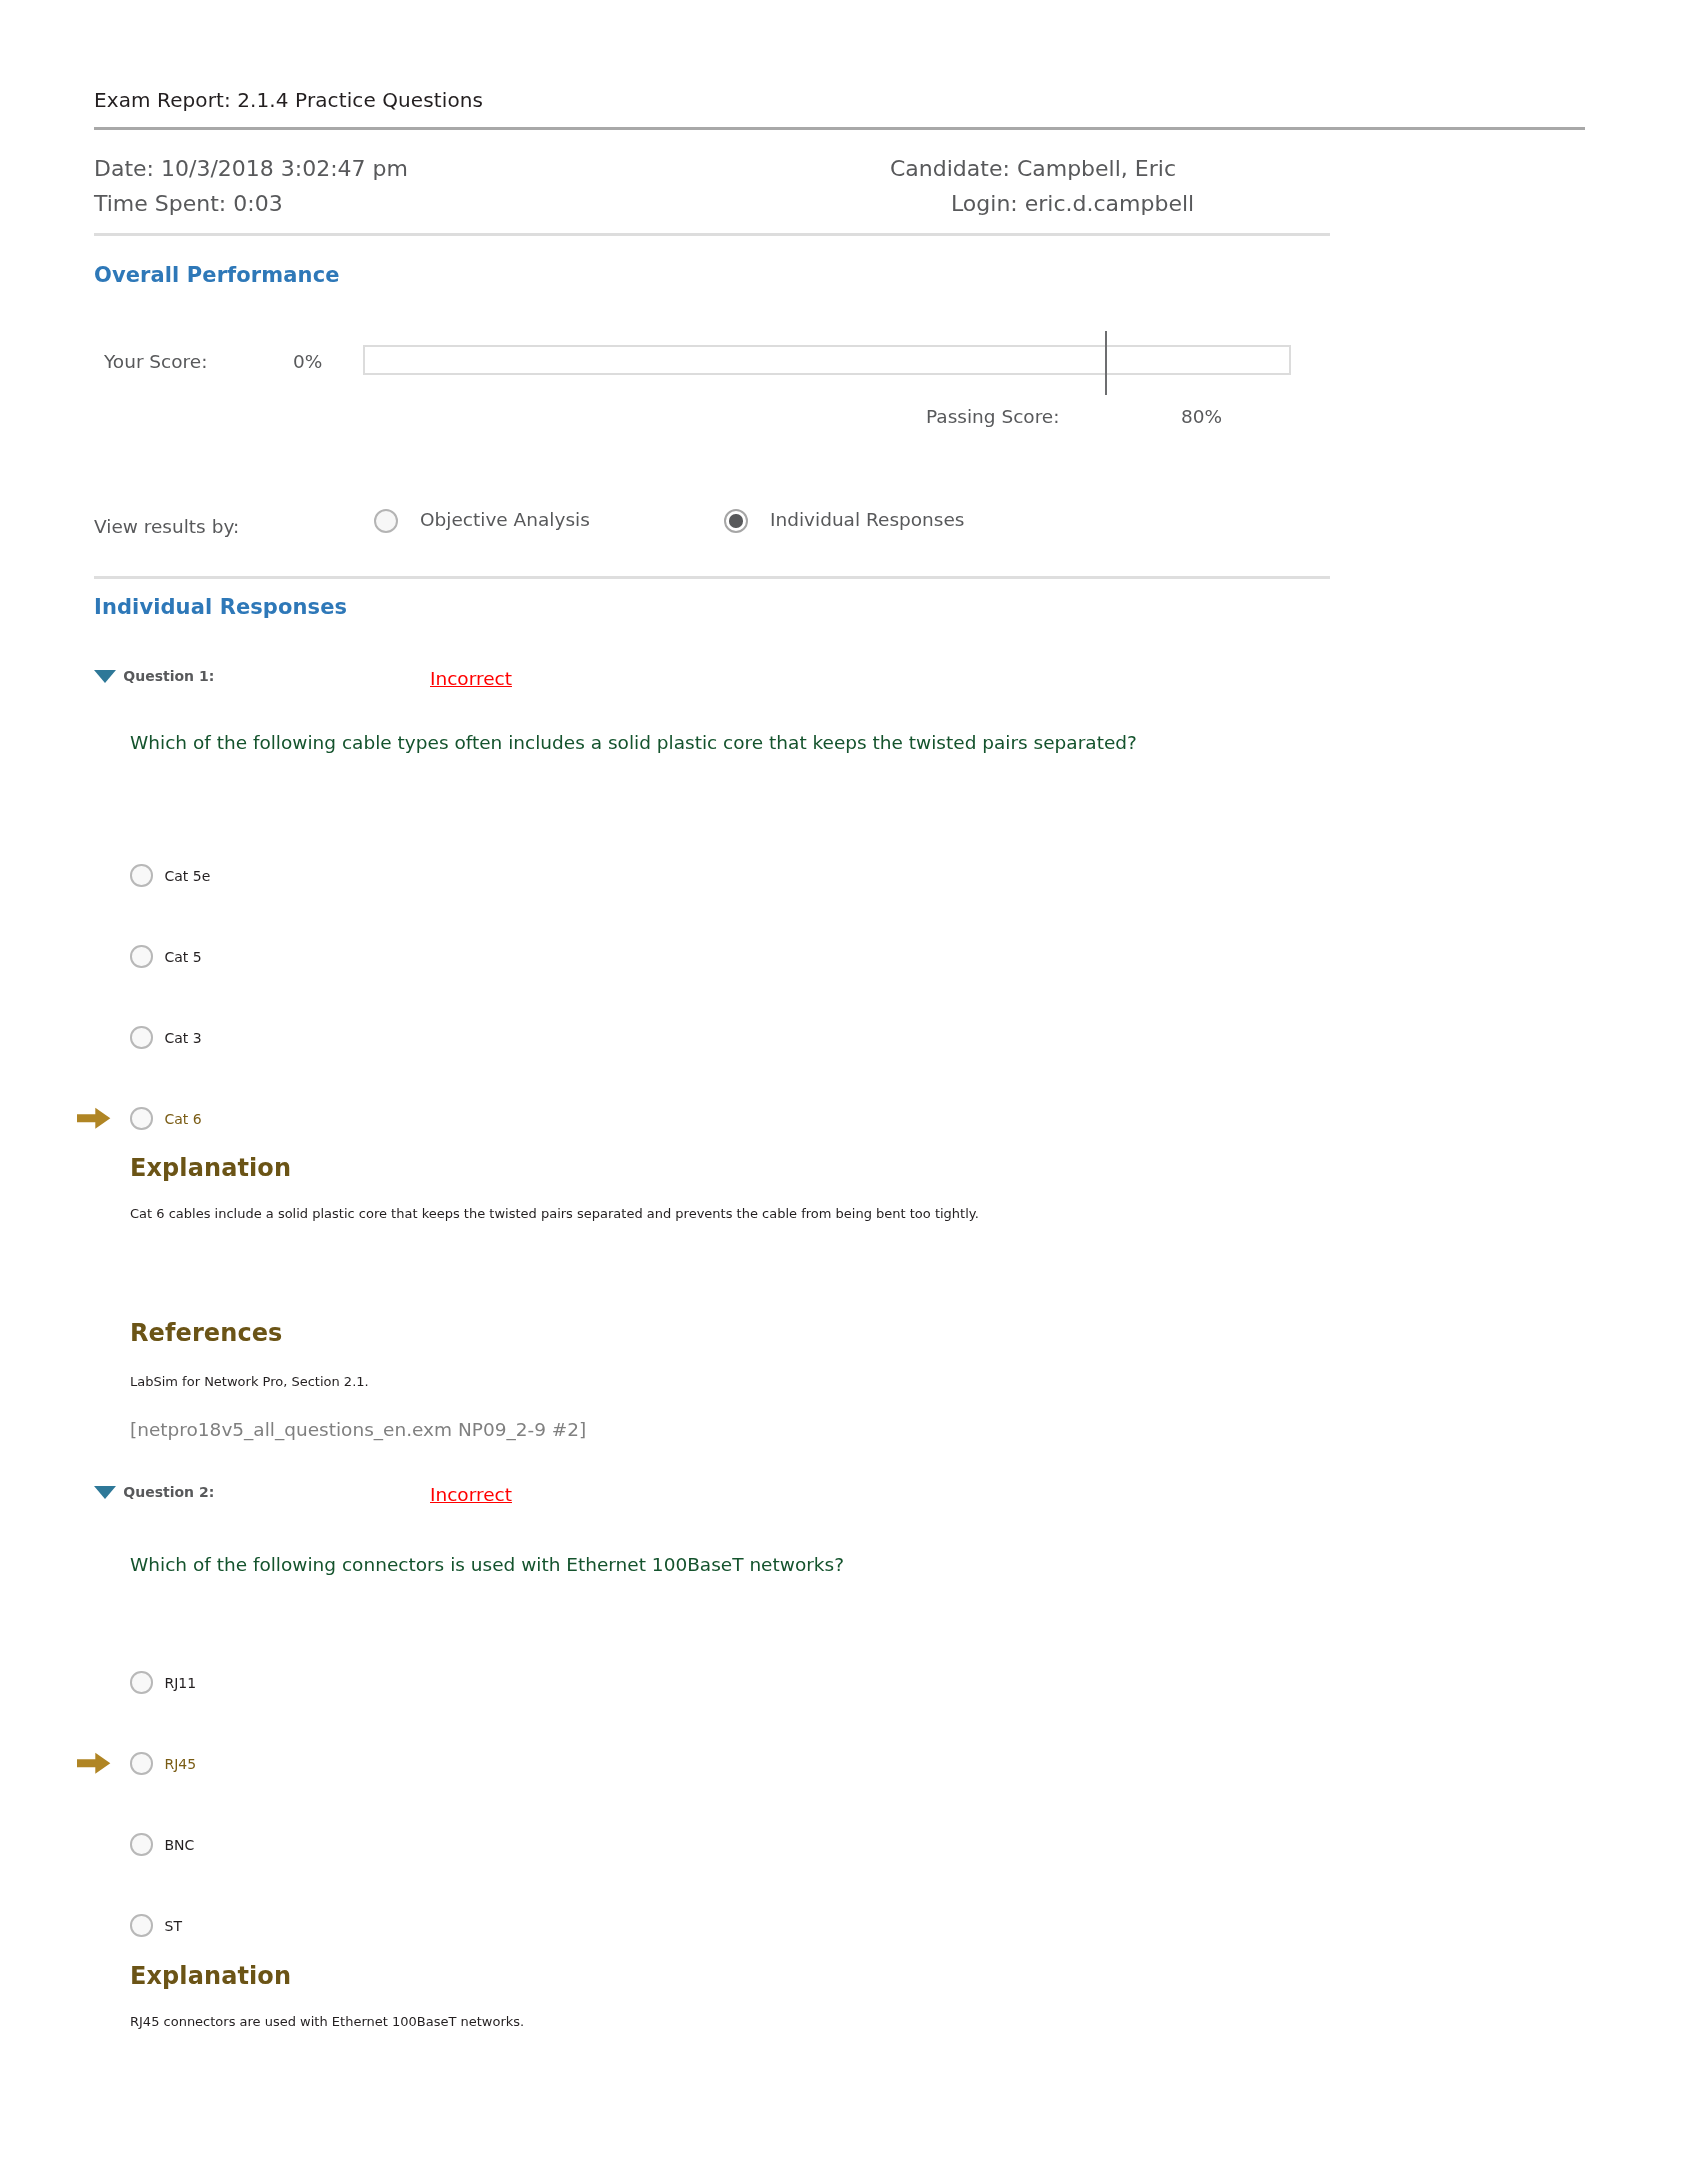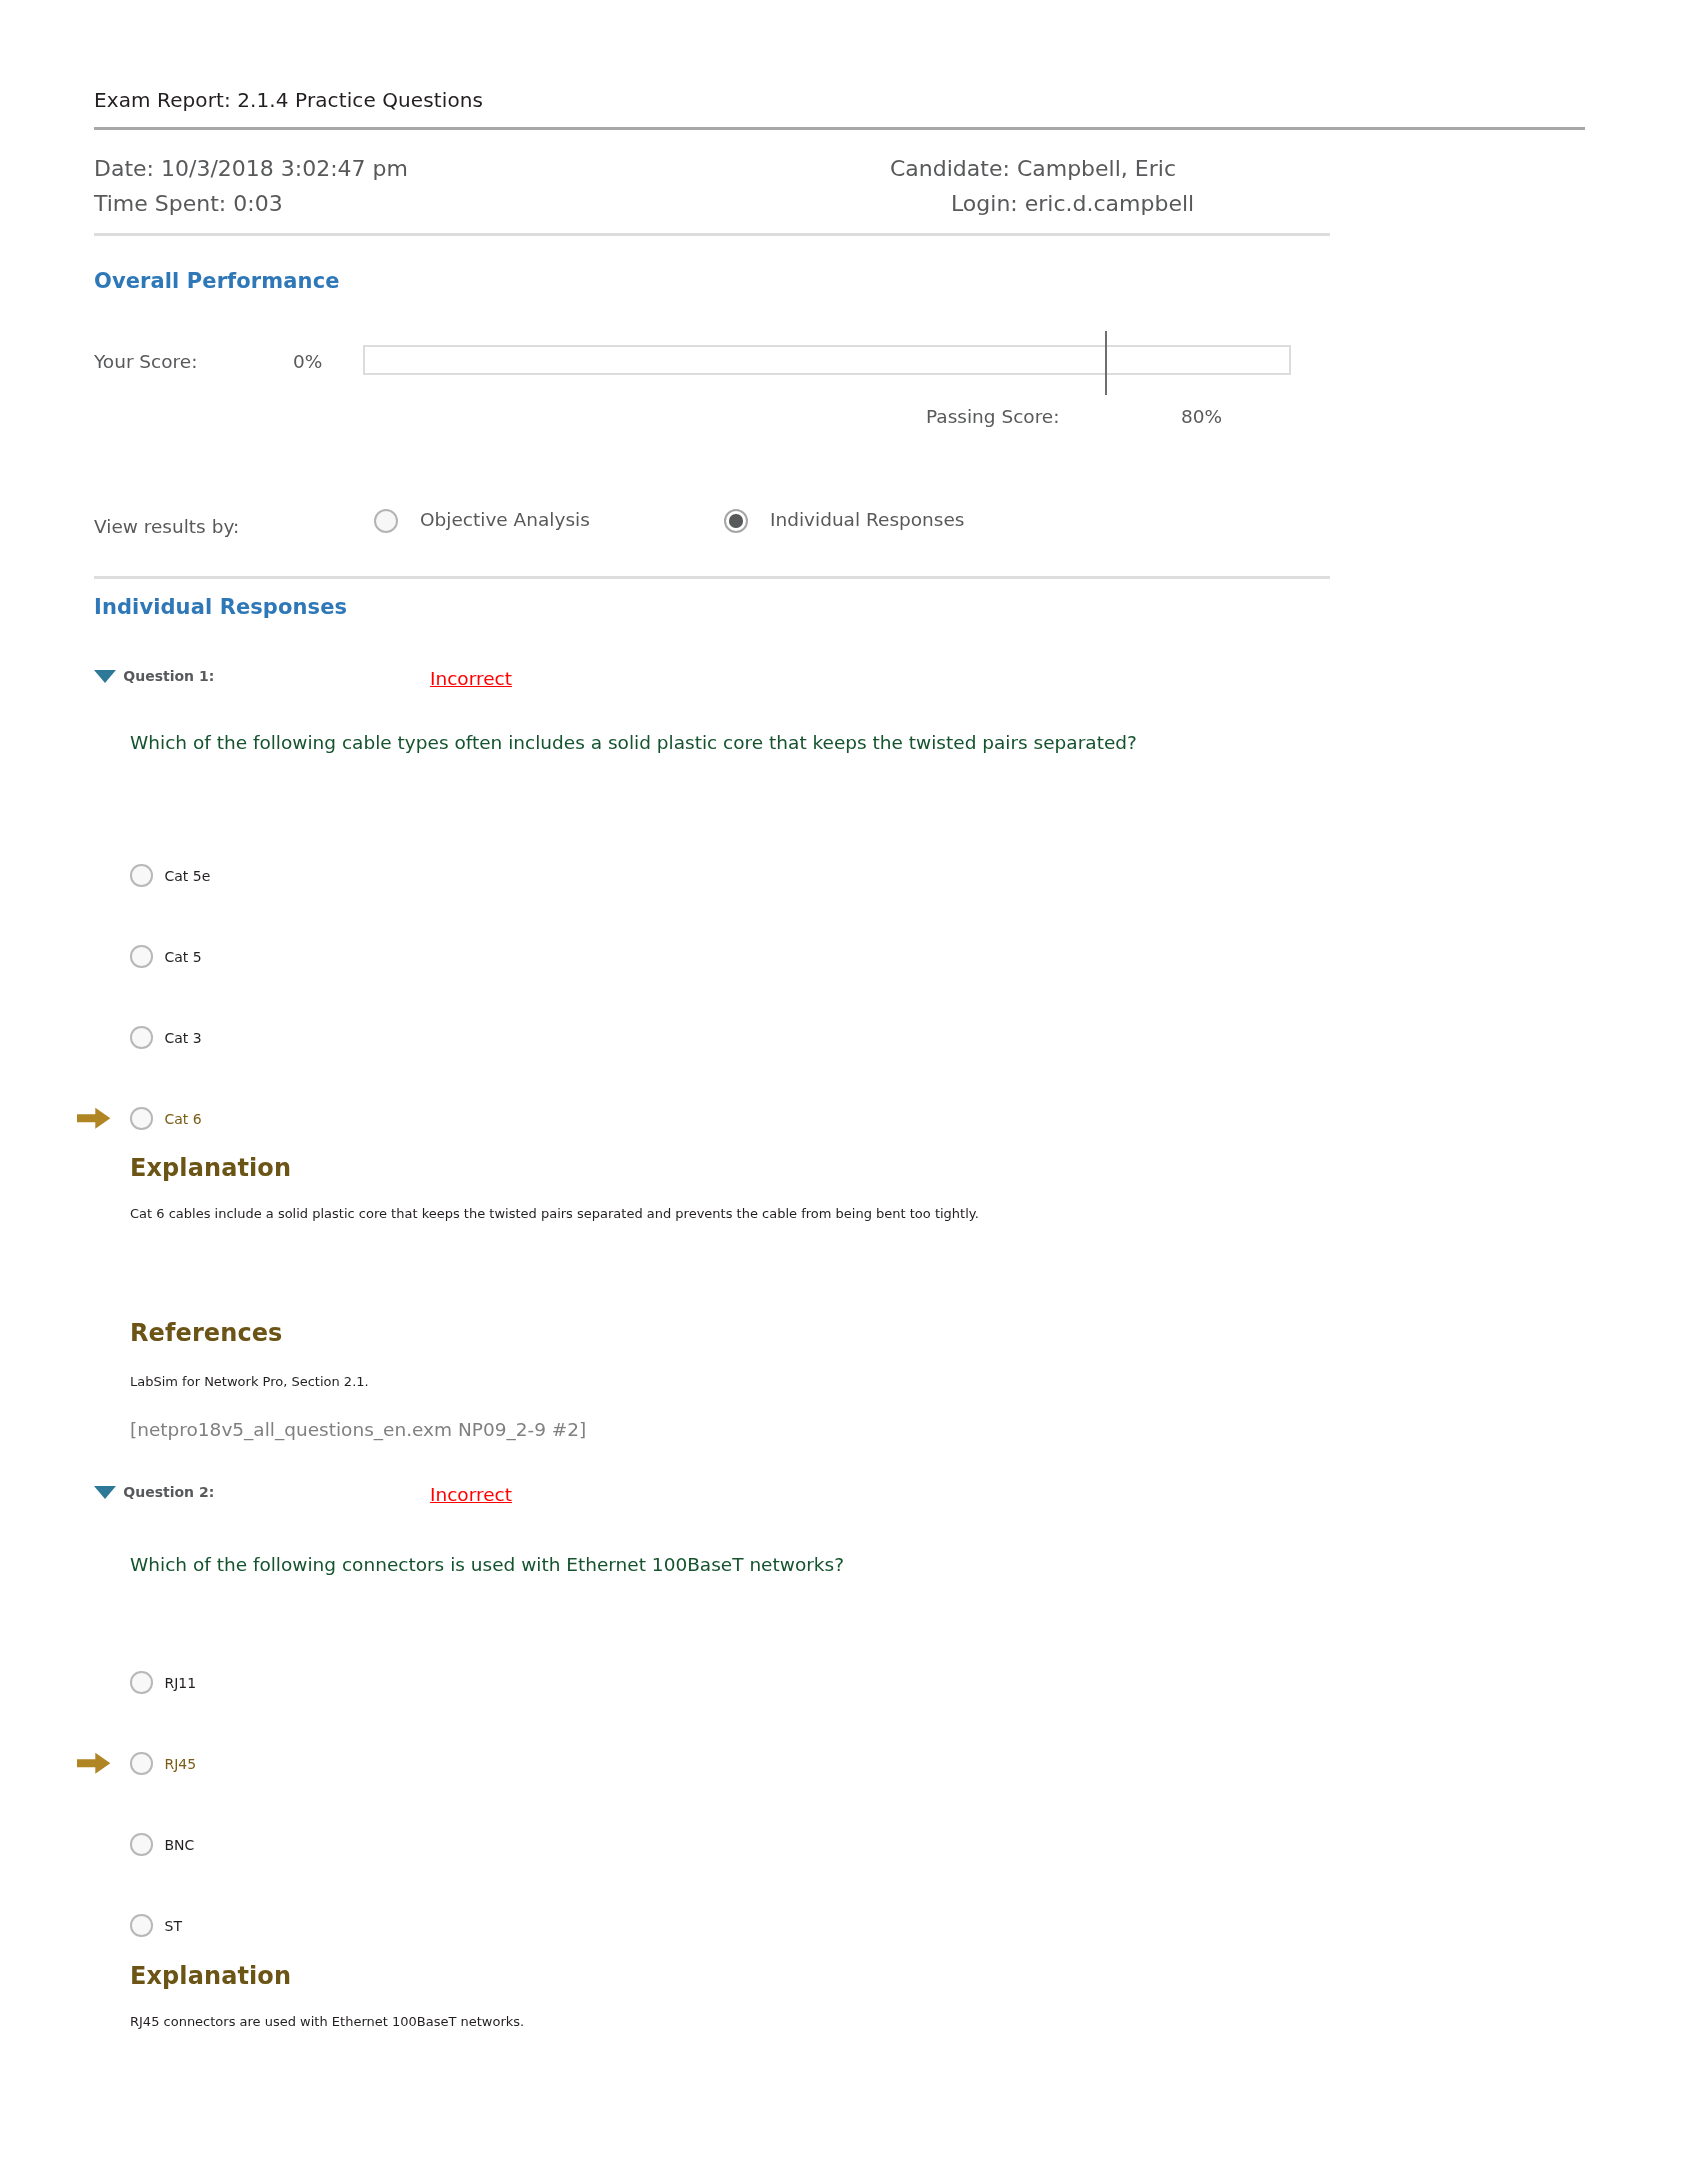--- a/index.html
+++ b/index.html
@@ -65,27 +65,27 @@
 
   
   .h-blue {
     position: absolute;
     left: 94px;
     font-size: 21px;
     font-weight: bold;
     color: #2e78b8;
     letter-spacing: 0.1px;
   }
-  .h-overall { top: 269px; }
+  .h-overall { top: 263px; }
   .h-individual { top: 595px; }
 
   
   .score-label {
     position: absolute;
-    left: 94px;
+    left: 104px;
     top: 351px;
     font-size: 18.5px;
     color: #58595b;
   }
   .score-value {
     position: absolute;
     left: 293px;
     top: 351px;
     font-size: 18.5px;
     color: #58595b;

